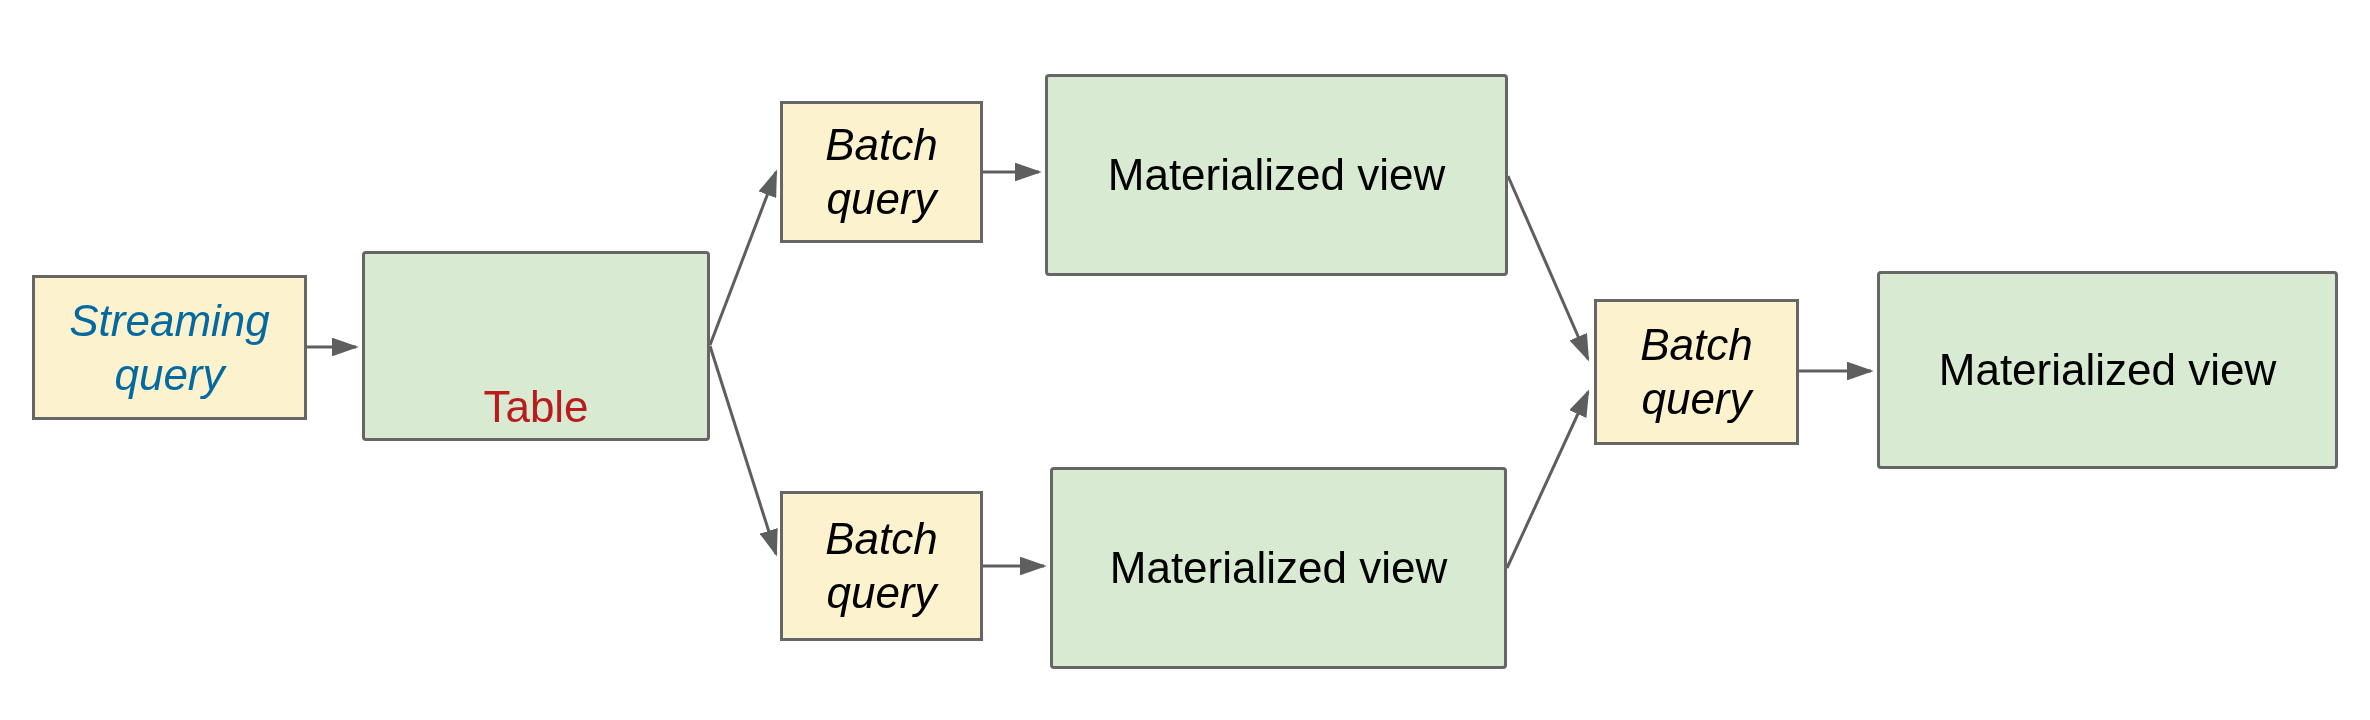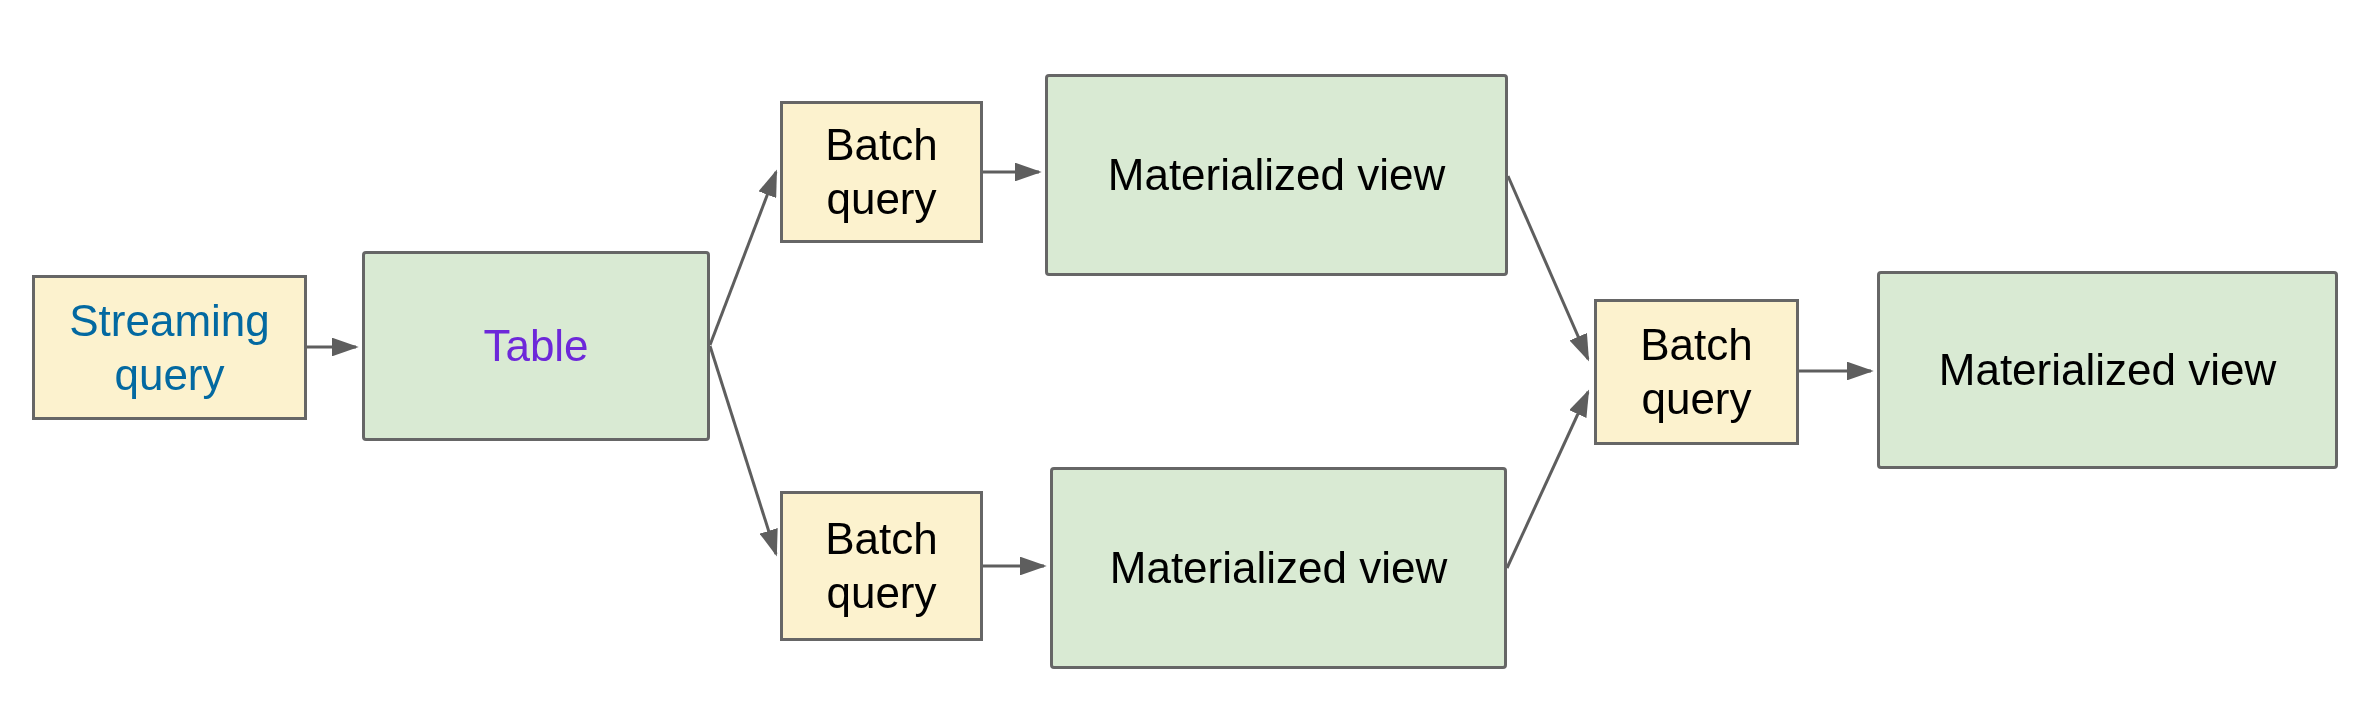--- a/index.html
+++ b/index.html
@@ -29,20 +29,21 @@
     align-items: center;
     justify-content: center;
     text-align: center;
     font-size: 44px;
     line-height: 1.22;
     color: #000000;
     border: 3px solid #666666;
   }
   .node.query {
     border-radius: 0;
+    font-style: italic;
   }
   .node.table {
     border-radius: 4px;
   }
   .node .label {
     display: block;
     padding: 4px 14px;
   }
 </style>
 </head>
@@ -61,21 +62,21 @@
       <line x1="983" y1="172" x2="1039" y2="172" stroke="#5e5e5e" stroke-width="3" marker-end="url(#arrowhead)"></line>
       <line x1="983" y1="566" x2="1044" y2="566" stroke="#5e5e5e" stroke-width="3" marker-end="url(#arrowhead)"></line>
       <line x1="1508" y1="176" x2="1588" y2="359" stroke="#5e5e5e" stroke-width="3" marker-end="url(#arrowhead)"></line>
       <line x1="1507" y1="568" x2="1588" y2="392" stroke="#5e5e5e" stroke-width="3" marker-end="url(#arrowhead)"></line>
       <line x1="1799" y1="371" x2="1871" y2="371" stroke="#5e5e5e" stroke-width="3" marker-end="url(#arrowhead)"></line>
     </svg>
 
 <div class="node query" style="left: 32px; top: 275px; width: 275px; height: 145px; background: rgb(252, 242, 206); border-color: rgb(102, 102, 102); color: #0369a1;">
       <span class="label">Streaming query</span>
     </div>
-    <div class="node table" style="left: 362px; top: 251px; width: 348px; height: 190px; background: rgb(217, 234, 211); border-color: rgb(102, 102, 102); color: #6d28d9;">
+    <div class="node table" style="left: 362px; top: 251px; width: 348px; height: 190px; background: rgb(217, 234, 211); border-color: rgb(102, 102, 102); color: #b91c1c; align-items: flex-end;">
       <span class="label">Table</span>
     </div>
     <div class="node query" style="left: 780px; top: 101px; width: 203px; height: 142px; background: rgb(252, 242, 206); border-color: rgb(102, 102, 102); color: rgb(0, 0, 0);">
       <span class="label">Batch query</span>
     </div>
     <div class="node table" style="left: 1045px; top: 74px; width: 463px; height: 202px; background: rgb(217, 234, 211); border-color: rgb(102, 102, 102); color: rgb(0, 0, 0);">
       <span class="label">Materialized view</span>
     </div>
     <div class="node query" style="left: 780px; top: 491px; width: 203px; height: 150px; background: rgb(252, 242, 206); border-color: rgb(102, 102, 102); color: rgb(0, 0, 0);">
       <span class="label">Batch query</span>

